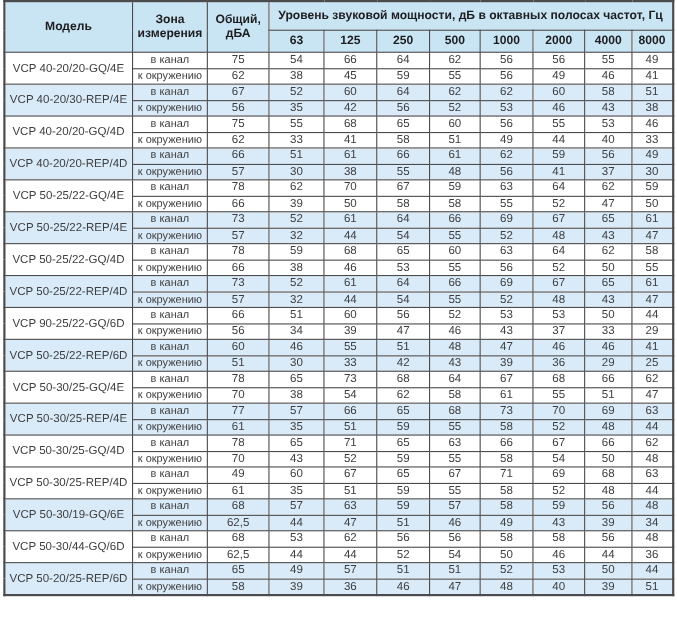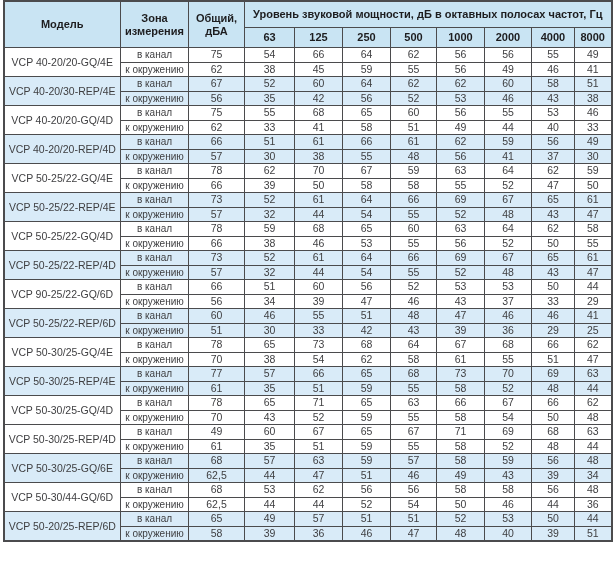--- a/index.html
+++ b/index.html
@@ -443,21 +443,21 @@
           <td class="level-cell">35</td>
           <td class="level-cell">51</td>
           <td class="level-cell">59</td>
           <td class="level-cell">55</td>
           <td class="level-cell">58</td>
           <td class="level-cell">52</td>
           <td class="level-cell">48</td>
           <td class="level-cell">44</td>
         </tr>
         <tr class="hl">
-          <td class="model-cell" rowspan="2">VCP 50-30/25-GQ/6E</td>
+          <td class="model-cell" rowspan="2">VCP 50-30/19-GQ/6E</td>
           <td class="zone-cell">в канал</td>
           <td class="total-cell">68</td>
           <td class="level-cell">57</td>
           <td class="level-cell">63</td>
           <td class="level-cell">59</td>
           <td class="level-cell">57</td>
           <td class="level-cell">58</td>
           <td class="level-cell">59</td>
           <td class="level-cell">56</td>
           <td class="level-cell">48</td>

